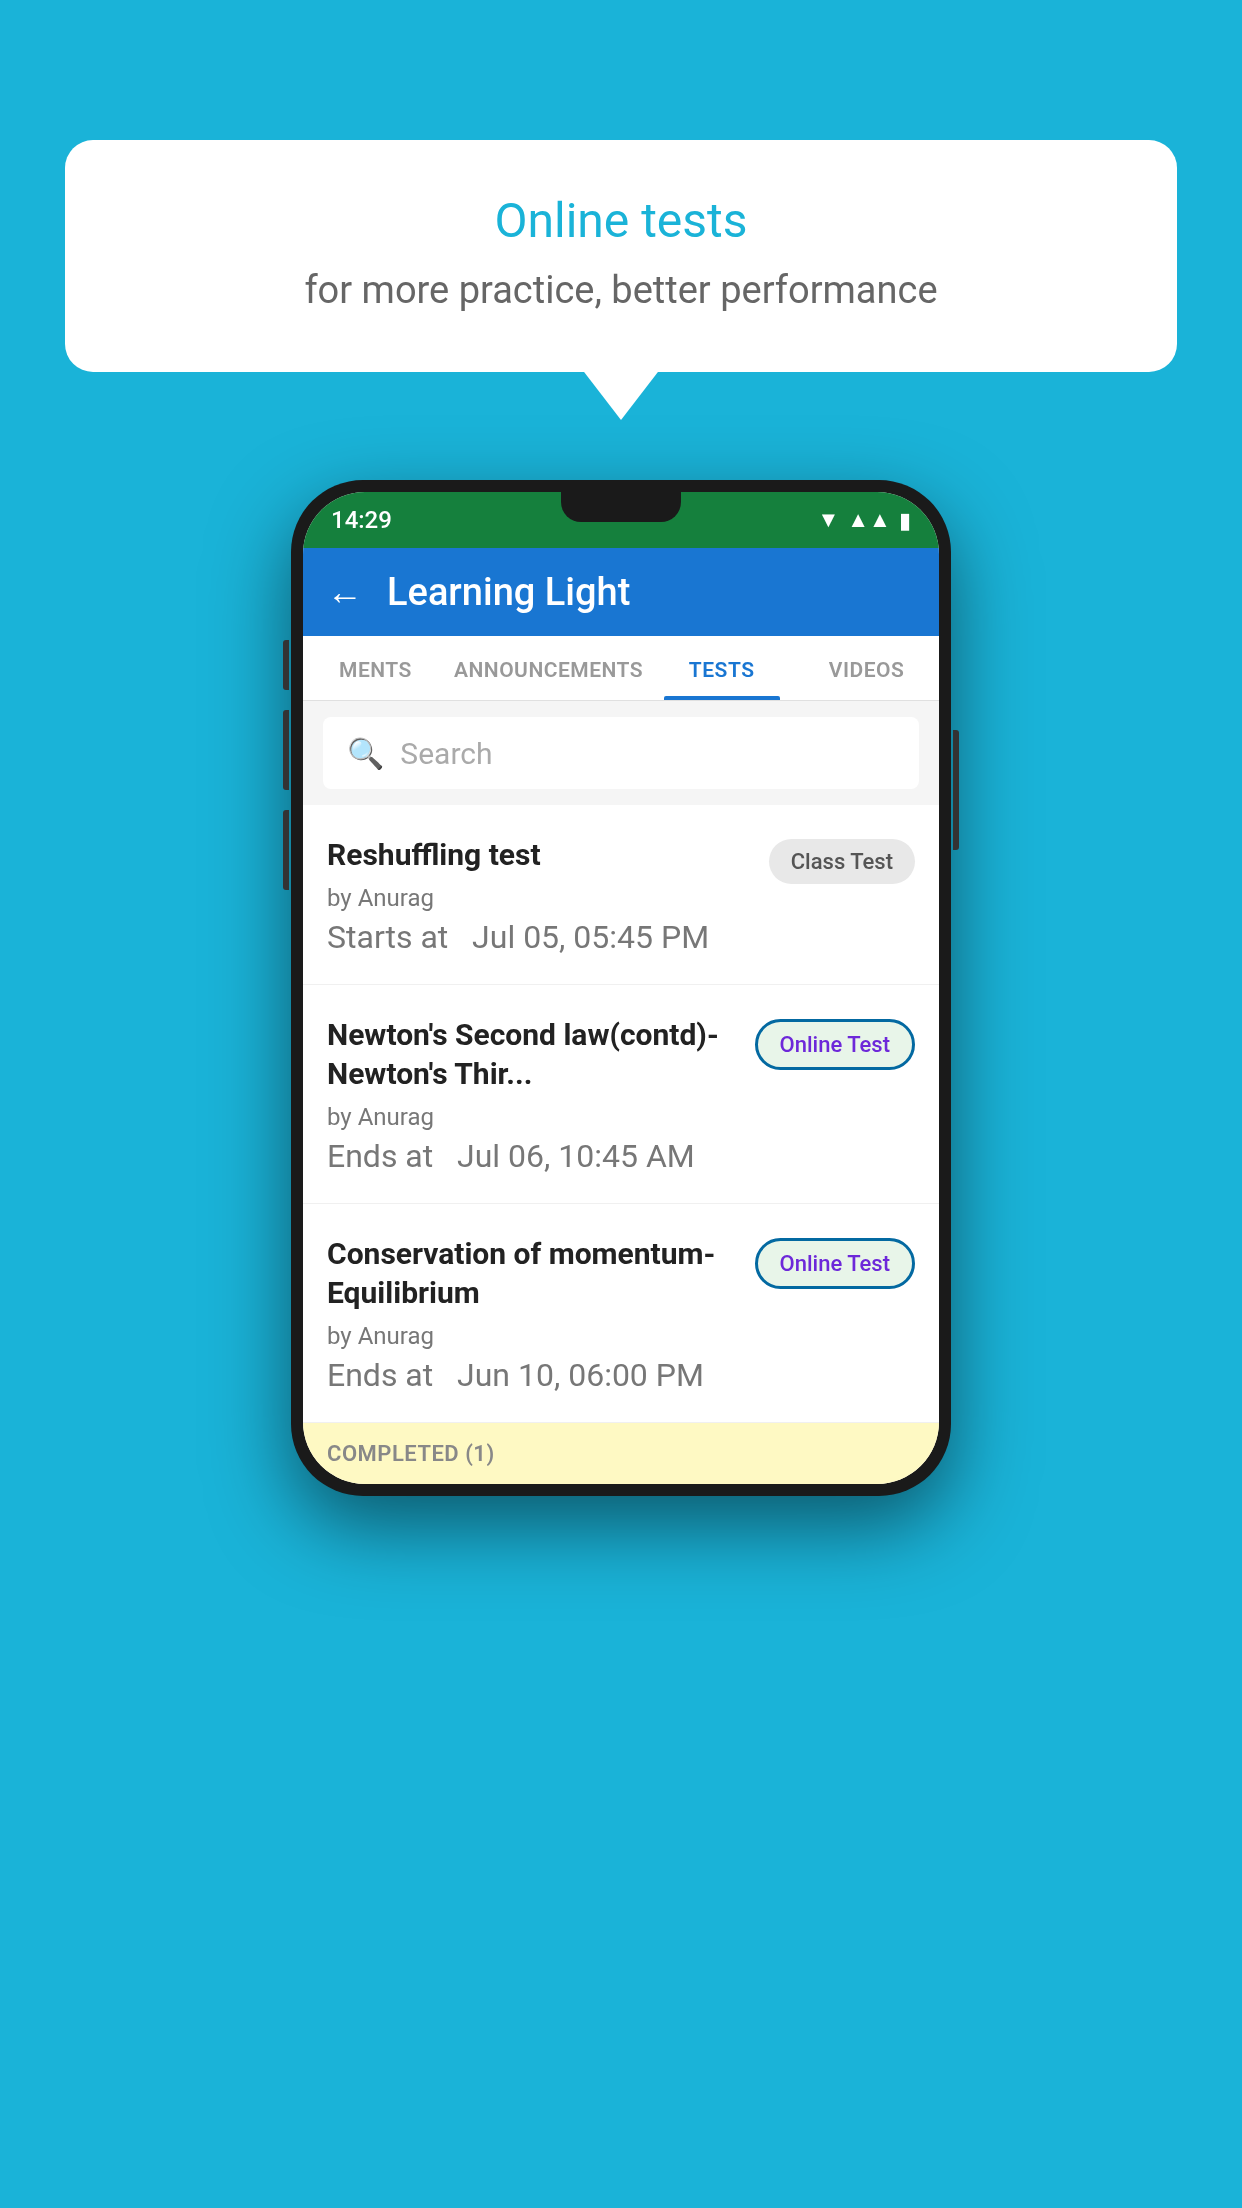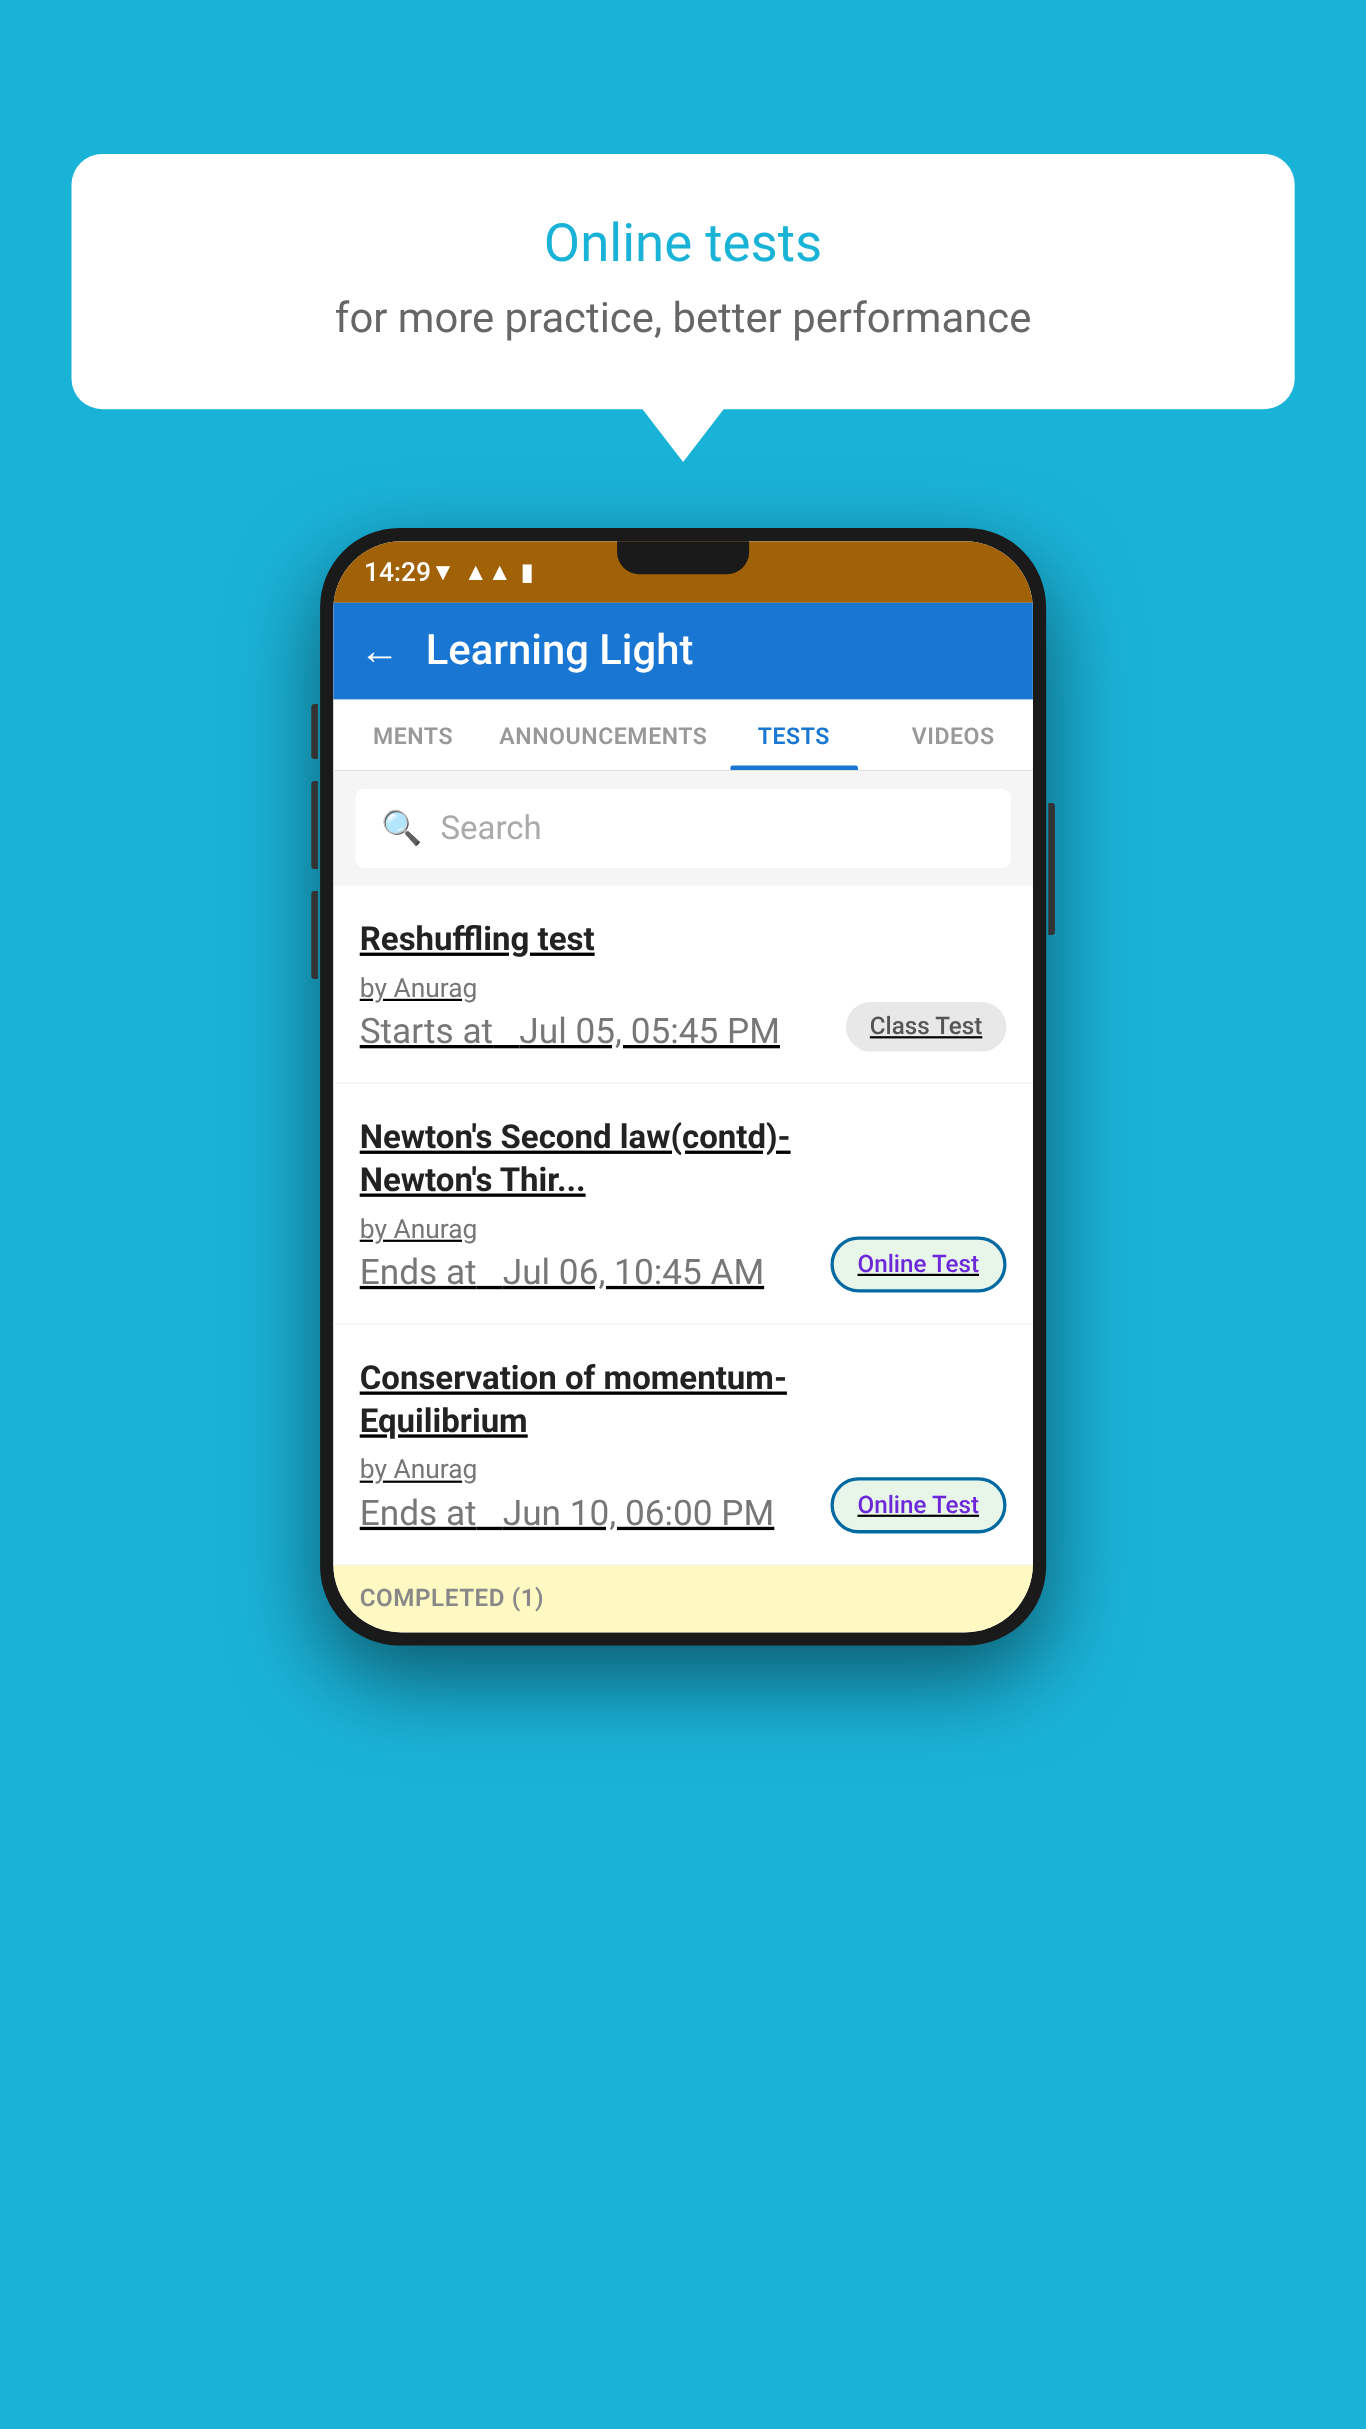--- a/index.html
+++ b/index.html
@@ -75,25 +75,25 @@
     }
 
     .phone-inner {
       border-radius: 62px;
       overflow: hidden;
       background: #f5f5f5;
     }
 
     
     .status-bar {
-      background: #a16207;
+      background: #15803d;
       height: 56px;
       display: flex;
       align-items: center;
-      justify-content: flex-start;
+      justify-content: space-between;
       padding: 0 28px;
     }
 
     .status-time {
       color: white;
       font-size: 24px;
       font-weight: 500;
     }
 
     .status-icons {
@@ -214,22 +214,21 @@
     
     .test-list {
       background: white;
     }
 
     .test-item {
       padding: 30px 24px 28px;
       border-bottom: 1px solid #f0f0f0;
       display: flex;
       justify-content: space-between;
-      align-items: flex-end;
-      text-decoration: underline;
+      align-items: flex-start;
     }
 
     .test-item-left {
       flex: 1;
       padding-right: 16px;
     }
 
     .test-title {
       font-size: 30px;
       font-weight: 700;

